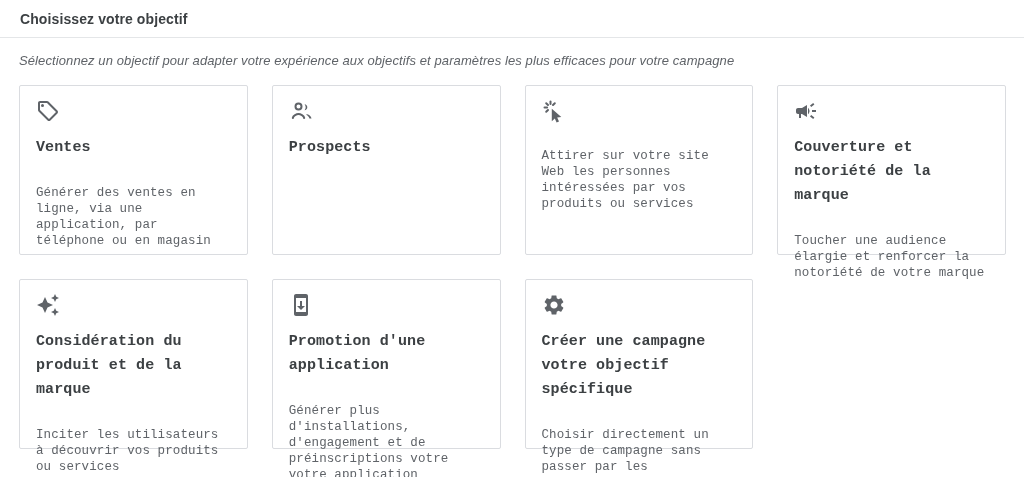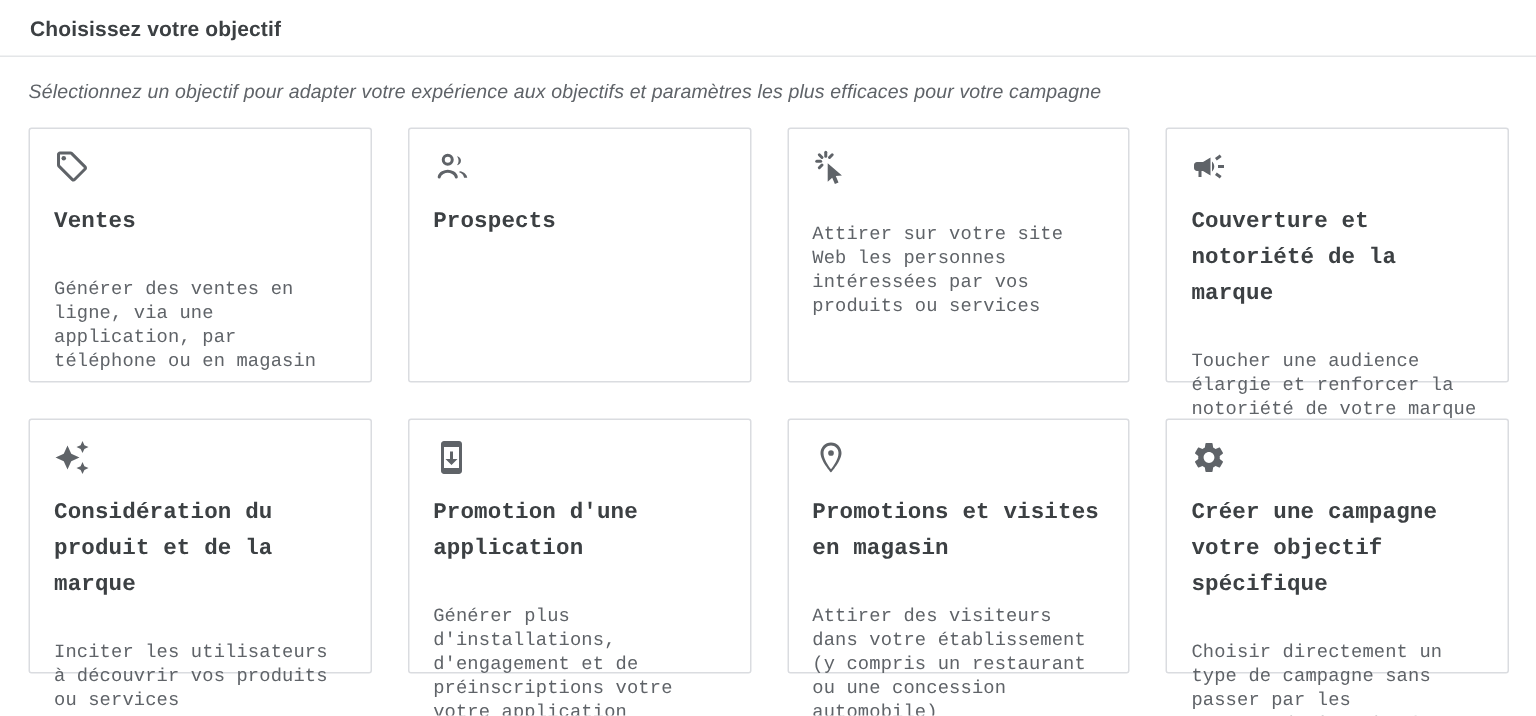--- a/index.html
+++ b/index.html
@@ -136,30 +136,20 @@
   <div class="card">
     <div class="card-icon">
         <svg viewBox="0 0 24 24">
           <path fill="currentColor" d="M17 1.01L7 1c-1.1 0-2 .9-2 2v18c0 1.1.9 2 2 2h10c1.1 0 2-.9 2-2V3c0-1.1-.9-1.99-2-1.99zM17 19H7V5h10v14zm-1-6h-3V8h-2v5H8l4 4 4-4z"></path>
         </svg>
       </div>
     <div class="card-title">Promotion d'une application</div>
     <div class="card-desc">Générer plus d'installations, d'engagement et de préinscriptions votre votre application</div>
   </div>
 
-  <div class="card">
-    <div class="card-icon">
-        <svg viewBox="0 0 24 24">
-          <path fill="currentColor" d="M12 2C8.13 2 5 5.13 5 9c0 5.25 7 13 7 13s7-7.75 7-13c0-3.87-3.13-7-7-7zm0 17.88C10.32 17.65 7 13.25 7 9c0-2.76 2.24-5 5-5s5 2.24 5 5c0 4.25-3.32 8.65-5 10.88z"></path>
-          <circle fill="currentColor" cx="12" cy="9" r="1.9"></circle>
-        </svg>
-      </div>
-    <div class="card-title">Promotions et visites en magasin</div>
-    <div class="card-desc">Attirer des visiteurs dans votre établissement (y compris un restaurant ou une concession automobile)</div>
-  </div>
 
   <div class="card">
     <div class="card-icon">
         <svg viewBox="0 0 24 24">
           <path fill="currentColor" fill-rule="evenodd" d="M19.14 12.94c.04-.3.06-.61.06-.94 0-.32-.02-.64-.07-.94l2.03-1.58c.18-.14.23-.41.12-.61l-1.92-3.32c-.12-.22-.37-.29-.59-.22l-2.39.96c-.5-.38-1.03-.7-1.62-.94l-.36-2.54c-.04-.24-.24-.41-.48-.41h-3.84c-.24 0-.43.17-.47.41l-.36 2.54c-.59.24-1.13.57-1.62.94l-2.39-.96c-.22-.08-.47 0-.59.22L2.74 8.87c-.12.21-.08.47.12.61l2.03 1.58c-.05.3-.09.63-.09.94s.02.64.07.94l-2.03 1.58c-.18.14-.23.41-.12.61l1.92 3.32c.12.22.37.29.59.22l2.39-.96c.5.38 1.03.7 1.62.94l.36 2.54c.05.24.24.41.48.41h3.84c.24 0 .44-.17.47-.41l.36-2.54c.59-.24 1.13-.56 1.62-.94l2.39.96c.22.08.47 0 .59-.22l1.92-3.32c.12-.22.07-.47-.12-.61l-2.01-1.58zM12 15.6c-1.98 0-3.6-1.62-3.6-3.6s1.62-3.6 3.6-3.6 3.6 1.62 3.6 3.6-1.62 3.6-3.6 3.6z"></path>
         </svg>
       </div>
     <div class="card-title">Créer une campagne votre objectif spécifique</div>
     <div class="card-desc">Choisir directement un type de campagne sans passer par les recommandations basées sur vos objectifs</div>
   </div>

